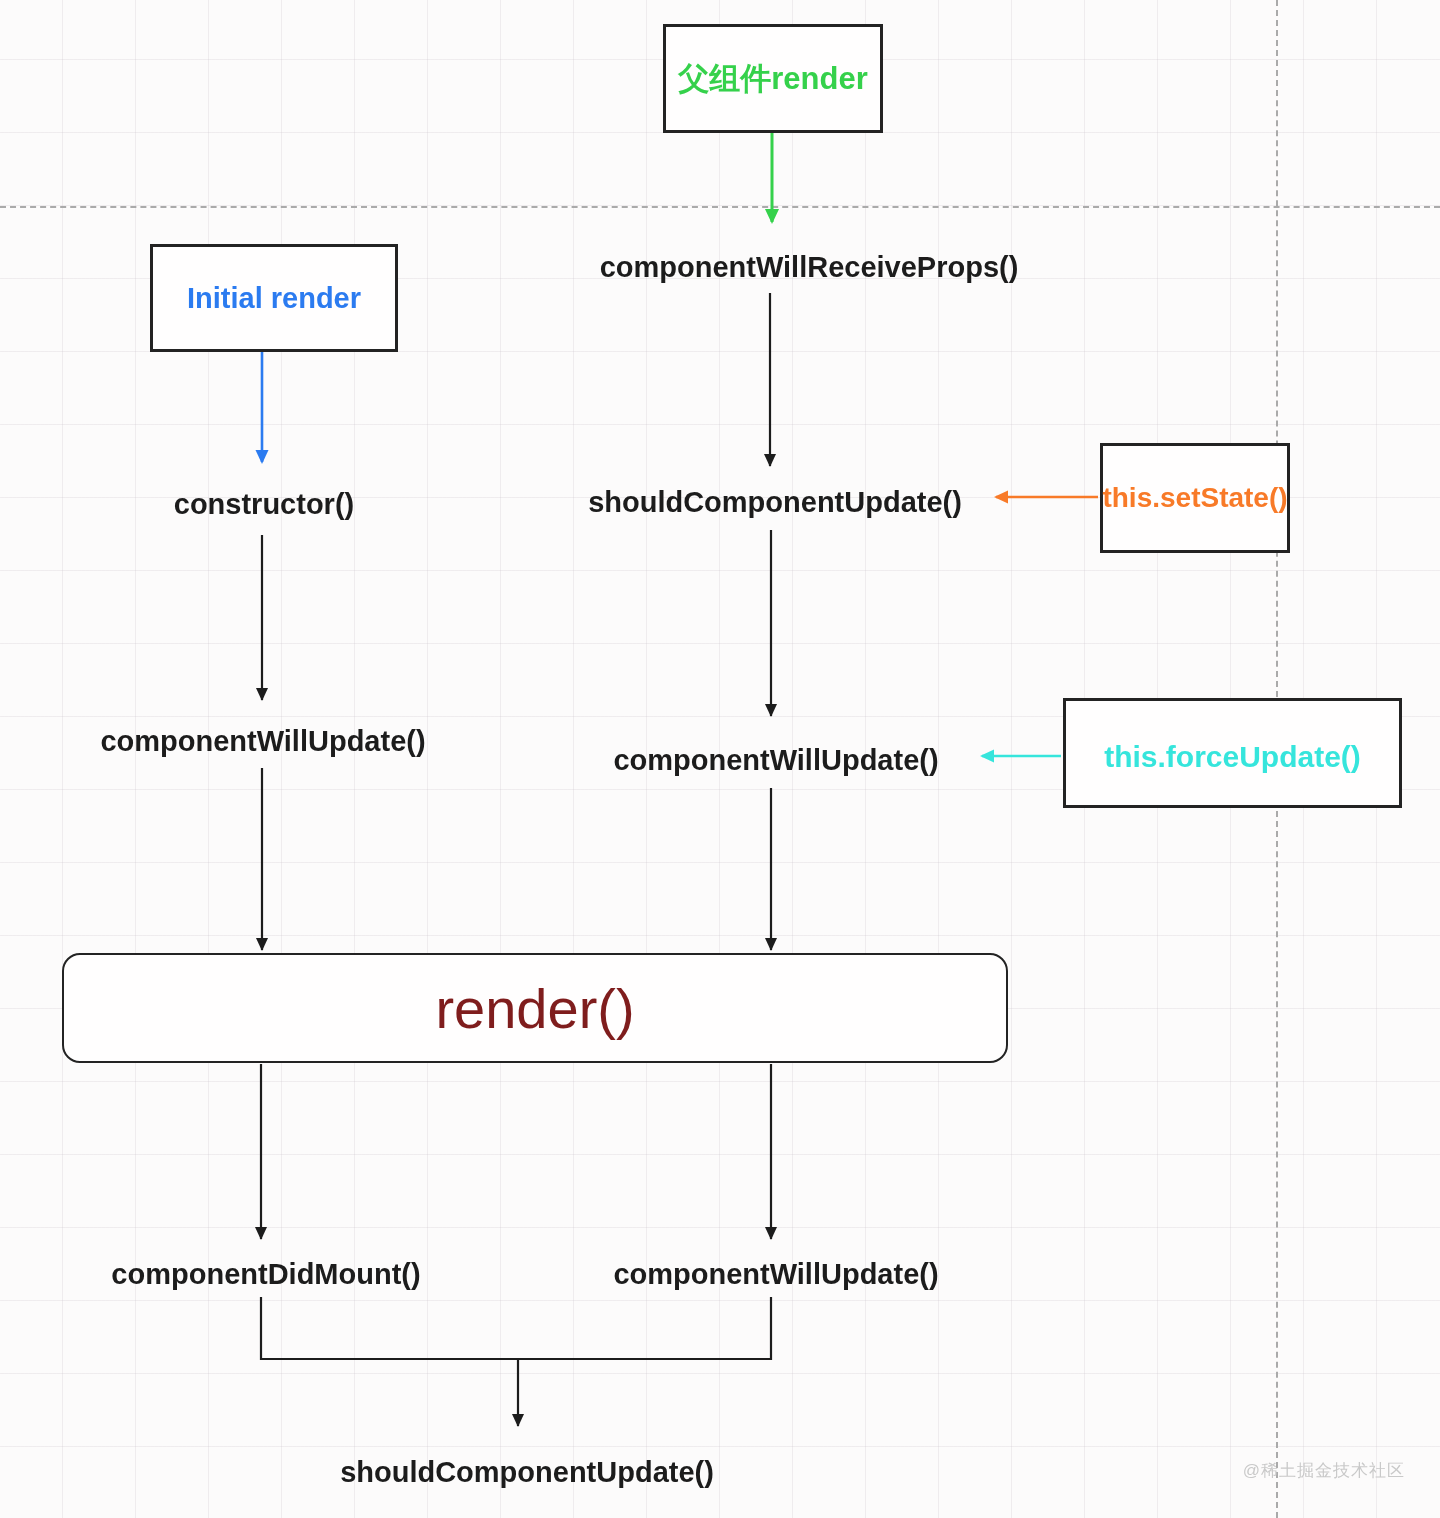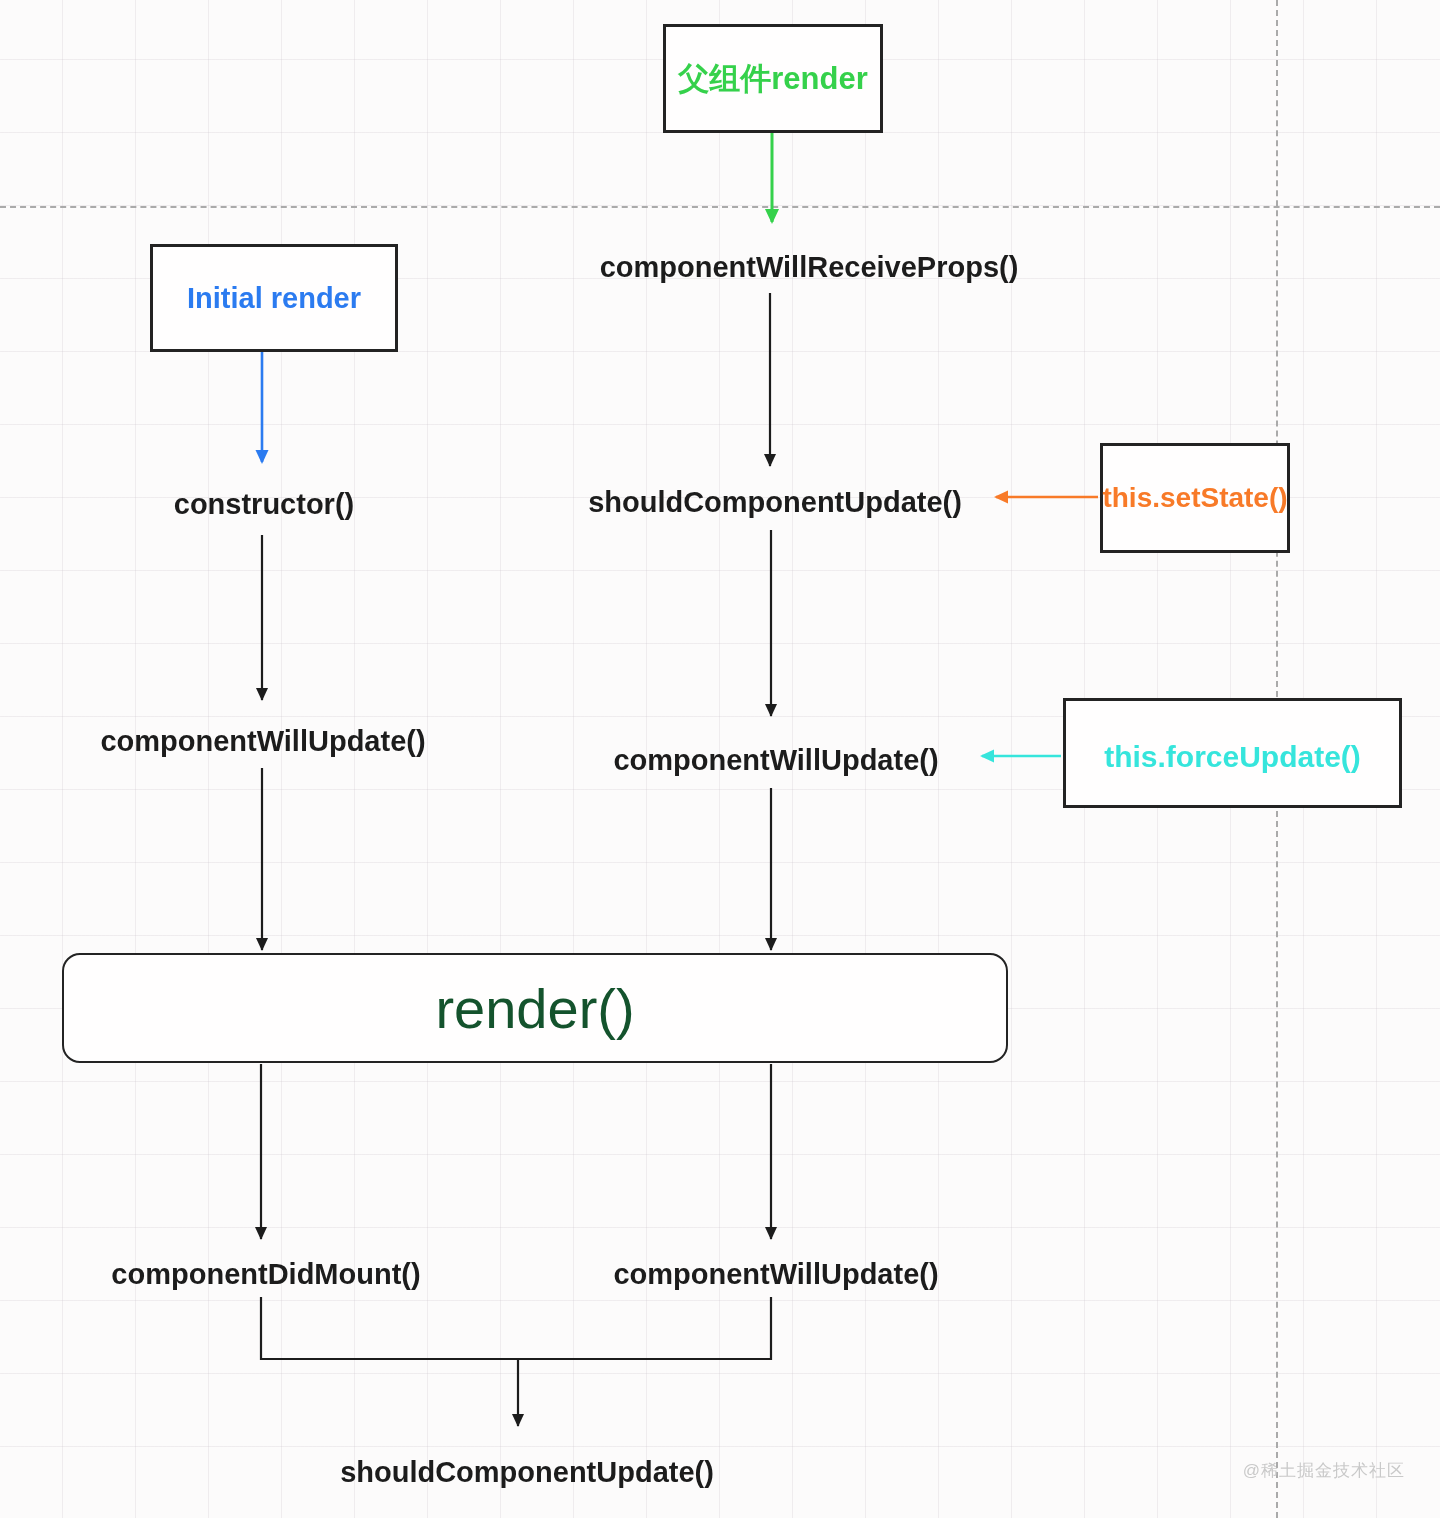--- a/index.html
+++ b/index.html
@@ -75,21 +75,21 @@
   .box-parent-render  { left: 663px;  top: 24px;  width: 220px; height: 109px; font-size: 31px; }
   .box-initial-render { left: 150px;  top: 244px; width: 248px; height: 108px; font-size: 29px; }
   .box-set-state      { left: 1100px; top: 443px; width: 190px; height: 110px; font-size: 28px; }
   .box-force-update   { left: 1063px; top: 698px; width: 339px; height: 110px; font-size: 30px; }
   .box-render {
     left: 62px; top: 953px; width: 946px; height: 110px;
     border-radius: 18px;
     border-width: 2.5px;
     font-size: 56px;
     font-weight: 400;
-    color: #14532d;
+    color: #7f1d1d;
   }
 
   .watermark {
     position: absolute;
     right: 35px;
     top: 1459px;
     font-size: 17px;
     color: #c9c9c9;
     letter-spacing: 1px;
     z-index: 3;

